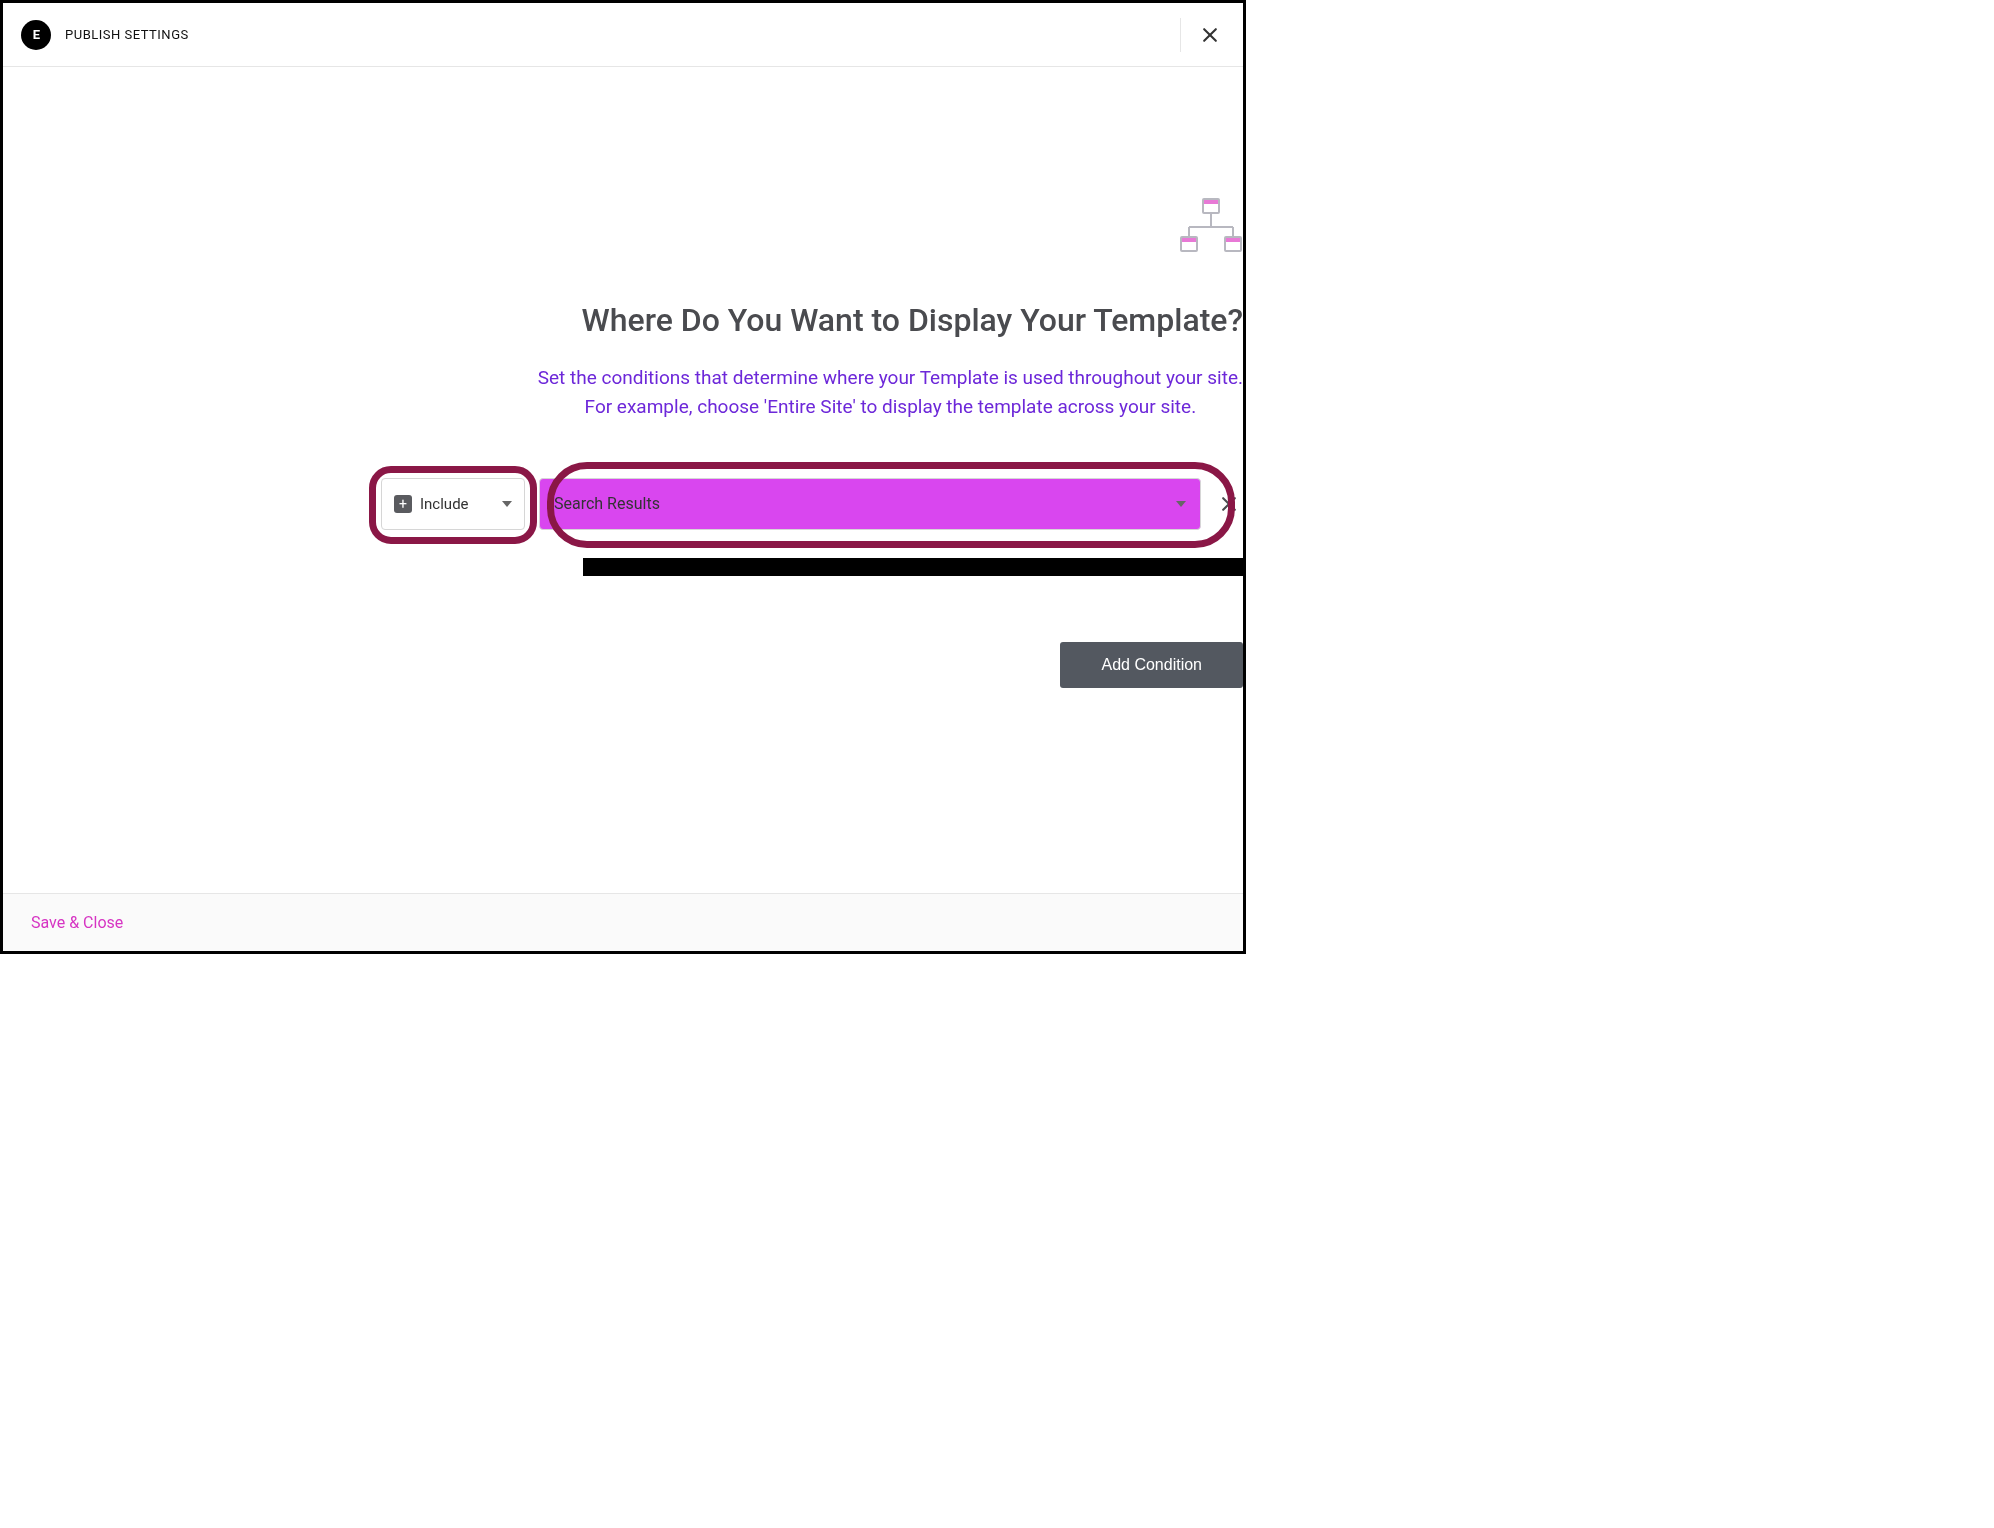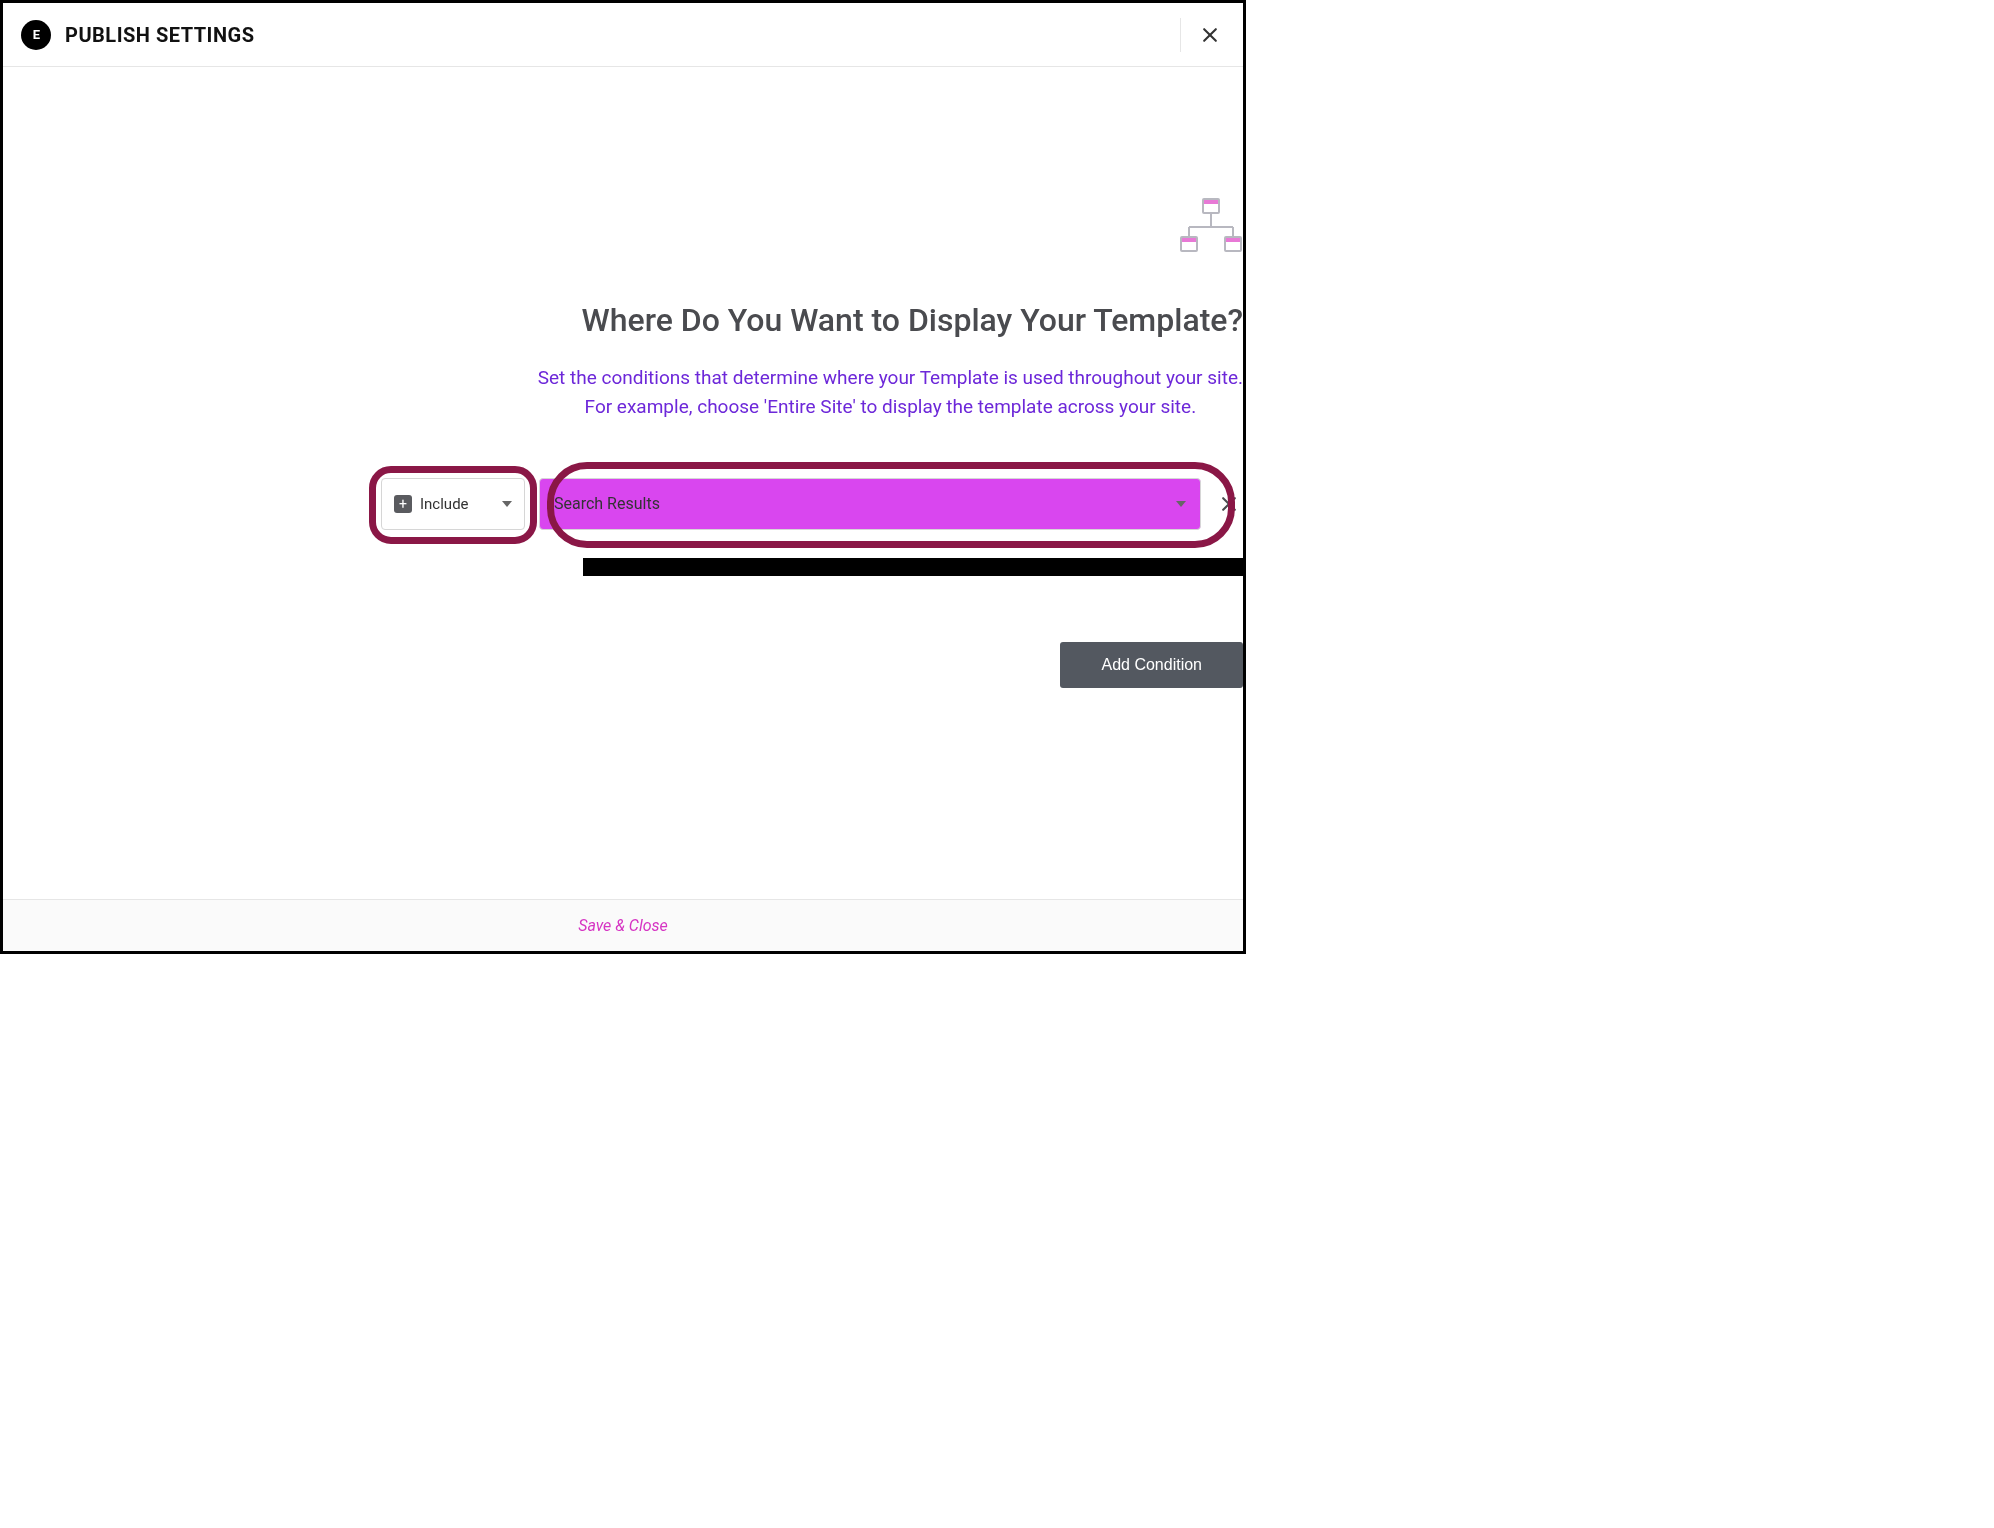--- a/index.html
+++ b/index.html
@@ -30,22 +30,22 @@
     border-radius: 50%;
     background: #000;
     color: #fff;
     display: flex; align-items: center; justify-content: center;
     font-weight: 700;
     font-size: 13px;
     letter-spacing: -1px;
     margin-right: 14px;
   }
   .header-title {
-    font-size: 20px;
-    font-weight: 700;
+    font-size: 13px;
+    font-weight: 400;
     letter-spacing: 0.5px;
     color: #111;
   }
   .header-spacer { flex: 1; }
   .header-divider {
     width: 1px; height: 34px;
     background: #e6e6e6;
     margin: 0 14px;
   }
   .close-btn {
@@ -167,28 +167,27 @@
     padding: 14px 41px;
     font-size: 16px;
     border-radius: 3px;
     cursor: pointer;
   }
 
   
   .footer {
     position: absolute;
     bottom: 0; left: 0; right: 0;
-    height: 52px;
+    height: 58px;
     border-top: 1px solid #e6e6e6;
     background: #fafafa;
     display: flex;
     align-items: center;
-    justify-content: center;
+    justify-content: flex-start;
     padding: 0 28px;
-    font-style: italic;
   }
   .save-close {
     color: #d634c3;
     font-size: 16px;
     cursor: pointer;
   }
 </style>
 </head>
 <body>
 

